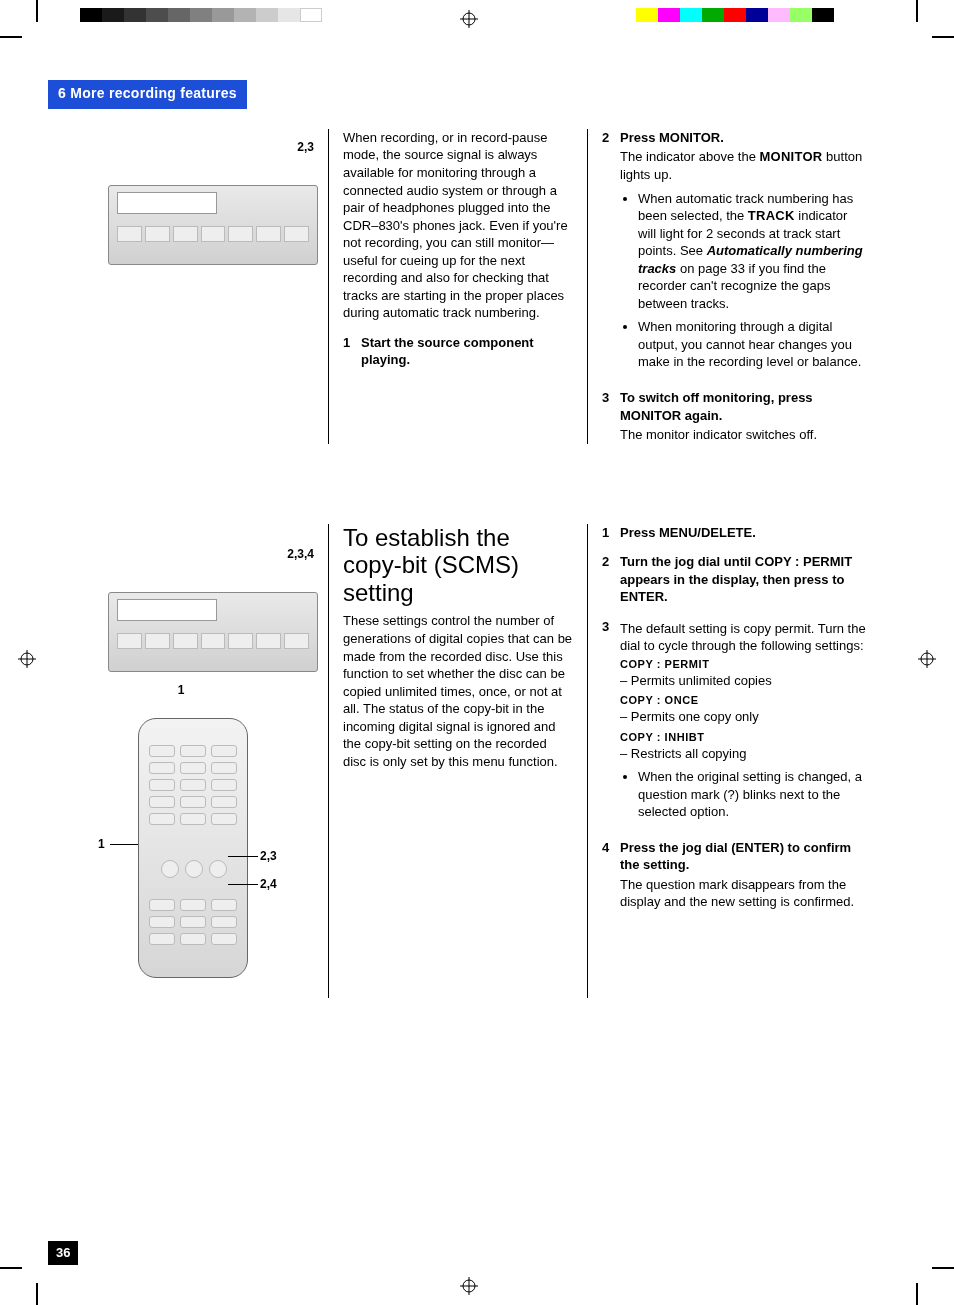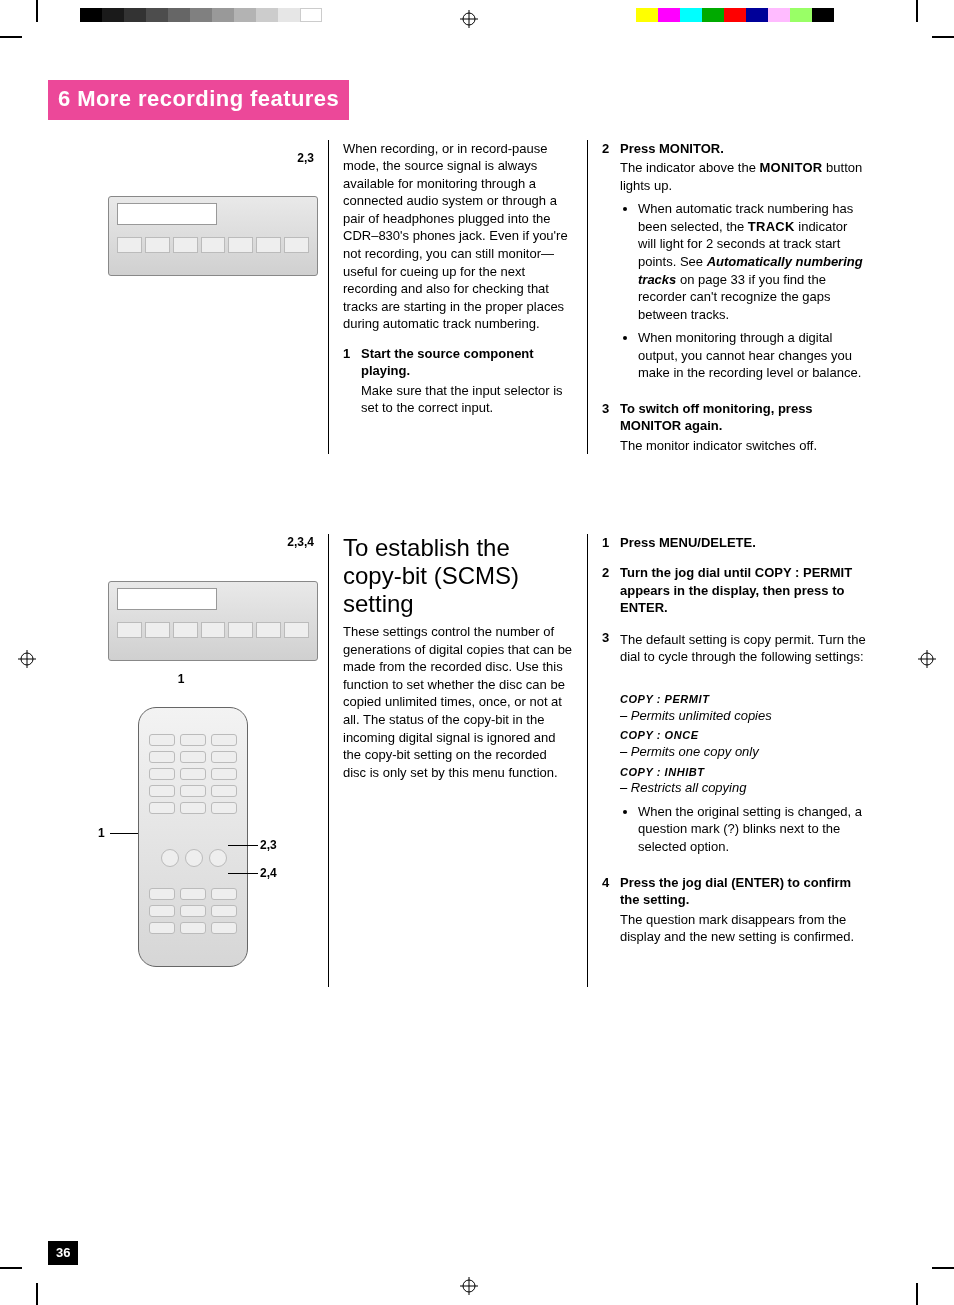--- a/index.html
+++ b/index.html
@@ -27,22 +27,22 @@
   .color-strip { position:absolute; top:8px; right:120px; display:flex; }
   .color-strip div { width:22px; height:14px; }
 
   .reg-mark { width:18px; height:18px; position:absolute; }
   .reg-mark svg { display:block; }
 
   
   .page { position:absolute; top:80px; left:48px; width:858px; }
 
   .section-tab {
-    background:#ec4899; color:#fff;
-    font-weight:700; font-size:22px;
+    background:#1d4ed8; color:#fff;
+    font-weight:700; font-size:14px;
     padding:4px 10px 6px 10px;
     display:inline-block;
     letter-spacing:0.02em;
   }
 
   .two-col {
     display:flex;
     margin-top:20px;
   }
   .left-col { width:280px; flex-shrink:0; padding-right:14px; }
@@ -189,21 +189,20 @@
         </div>
       </div>
     </div>
 
     <div class="mid-col">
       <div class="intro">When recording, or in record-pause mode, the source signal is always available for monitoring through a connected audio system or through a pair of headphones plugged into the CDR–830's phones jack. Even if you're not recording, you can still monitor—useful for cueing up for the next recording and also for checking that tracks are starting in the proper places during automatic track numbering.</div>
       <div class="step">
         <div class="num">1</div>
         <div class="body">
           <div class="lead">Start the source component playing.</div>
-          <p>Make sure that the input selector is set to the correct input.</p>
         </div>
       </div>
     </div>
 
     <div class="right-col">
       <div class="step" style="margin-top:0;">
         <div class="num">2</div>
         <div class="body">
           <div class="lead">Press MONITOR.</div>
           <p>
@@ -223,21 +222,21 @@
           <div class="lead">To switch off monitoring, press MONITOR again.</div>
           <p>The monitor indicator switches off.</p>
         </div>
       </div>
     </div>
   </div>
 
   
   <div class="two-col block2">
     <div class="left-col">
-      <div class="callout" style="margin-top:0;">2,3,4</div>
+      <div class="callout" style="margin-top:22px;">2,3,4</div>
       <div class="device-fig" style="height:120px;">
         <div class="device-box">
           <div class="screen"></div>
           <div class="btnrow">
               <span></span>
               <span></span>
               <span></span>
               <span></span>
               <span></span>
               <span></span>
@@ -308,21 +307,21 @@
         <div class="num">2</div>
         <div class="body">
           <div class="lead">Turn the jog dial until COPY : PERMIT appears in the display, then press to ENTER.</div>
         </div>
       </div>
       <div class="step">
         <div class="num">3</div>
         <div class="body">
           <p>The default setting is copy permit. Turn the dial to cycle through the following settings:</p>
 
-          <div style="margin-top:26px; font-size:13px;font-style:italic;">
+          <div style="margin-top:2px; font-size:13px;">
             <div class="mono">COPY : PERMIT</div>
             <div>– Permits unlimited copies</div>
             <div class="mono" style="margin-top:4px;">COPY : ONCE</div>
             <div>– Permits one copy only</div>
             <div class="mono" style="margin-top:4px;">COPY : INHIBT</div>
             <div>– Restricts all copying</div>
           </div>
 
           <ul class="bullets" style="">
             <li>When the original setting is changed, a question mark (?) blinks next to the selected option.</li>

